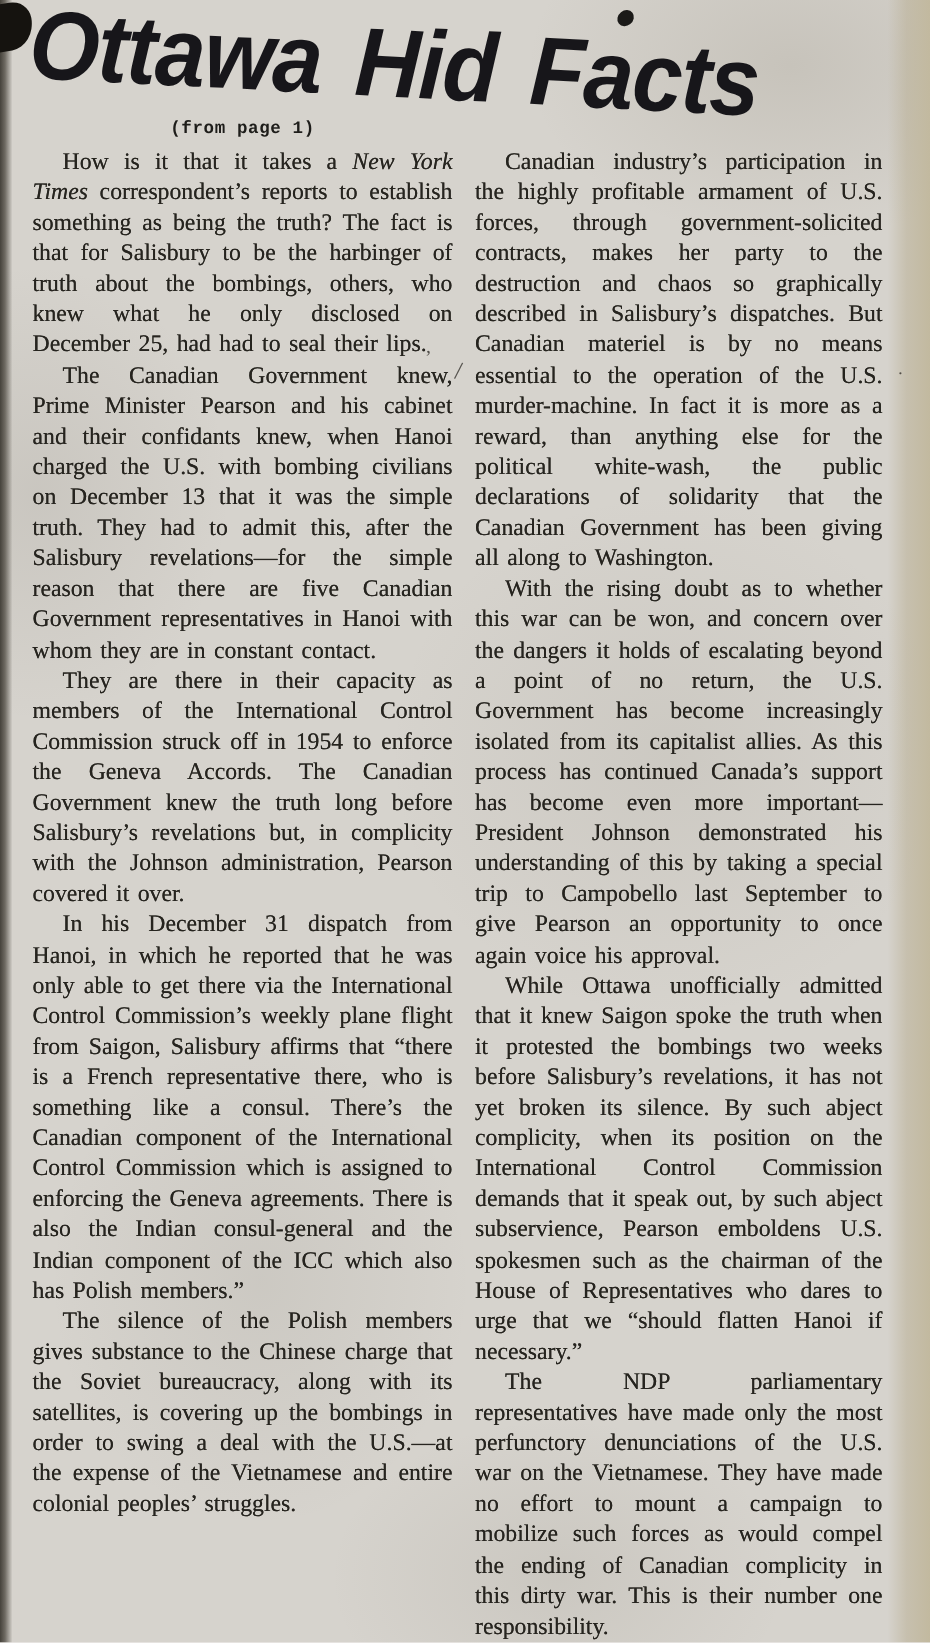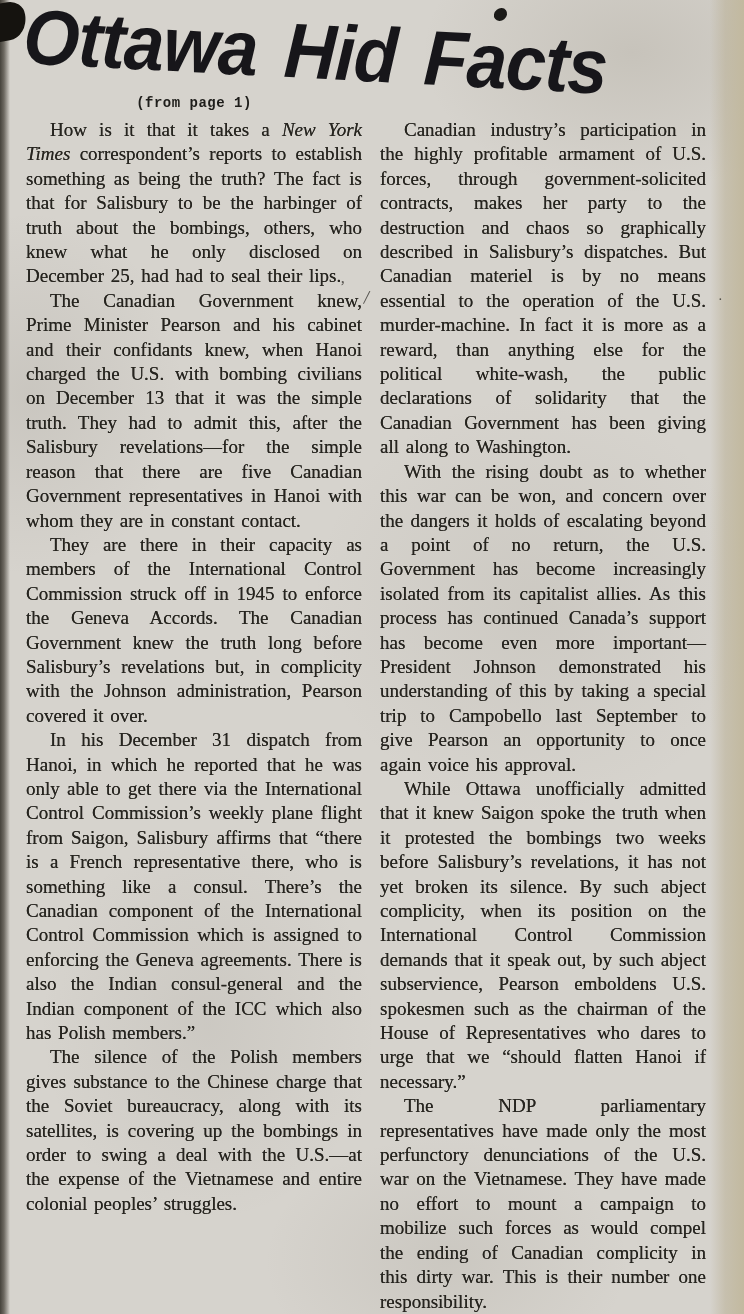--- a/index.html
+++ b/index.html
@@ -115,21 +115,21 @@
   <div class="corner-mark"></div>
   <div class="stray-dot"></div>
 
   <h1 class="headline">Ottawa Hid Facts</h1>
 
   <div class="columns">
     <div class="col col-left">
       <div class="kicker">(from page 1)</div>
       <p>How is it that it takes a <i>New York Times</i> correspondent’s reports to establish something as being the truth?  The fact is that for Salisbury to be the harbinger of truth about the bombings, others, who knew what he only disclosed on December 25, had had to seal their lips.</p>
       <p>The Canadian Government knew, Prime Minister Pearson and his cabinet and their confidants knew, when Hanoi charged the U.S. with bombing civilians on December 13 that it was the simple truth.  They had to admit this, after the Salisbury revelations—for the simple reason that there are five Canadian Government representatives in Hanoi with whom they are in constant contact.</p>
-      <p>They are there in their capacity as members of the International Control Commission struck off in 1945 to enforce the Geneva Accords.  The Canadian Government knew the truth long before Salisbury’s revelations but, in complicity with the Johnson administration, Pearson covered it over.</p>
+      <p>They are there in their capacity as members of the International Control Commission struck off in 1954 to enforce the Geneva Accords.  The Canadian Government knew the truth long before Salisbury’s revelations but, in complicity with the Johnson administration, Pearson covered it over.</p>
       <p>In his December 31 dispatch from Hanoi, in which he reported that he was only able to get there via the International Control Commission’s weekly plane flight from Saigon, Salisbury affirms that “there is a French representative there, who is something like a consul.  There’s the Canadian component of the International Control Commission which is assigned to enforcing the Geneva agreements.  There is also the Indian consul-general and the Indian component of the ICC which also has Polish members.”</p>
       <p>The silence of the Polish members gives substance to the Chinese charge that the Soviet bureaucracy, along with its satellites, is covering up the bombings in order to swing a deal with the U.S.—at the expense of the Vietnamese and entire colonial peoples’ struggles.</p>
     </div>
     <div class="col col-right">
       <p>Canadian industry’s participation in the highly profitable armament of U.S. forces, through government-solicited contracts, makes her party to the destruction and chaos so graphically described in Salisbury’s dispatches.  But Canadian materiel is by no means essential to the operation of the U.S. murder-machine.  In fact it is more as a reward, than anything else for the political white-wash, the public declarations of solidarity that the Canadian Government has been giving all along to Washington.</p>
       <p>With the rising doubt as to whether this war can be won, and concern over the dangers it holds of escalating beyond a point of no return, the U.S. Government has become increasingly isolated from its capitalist allies.  As this process has continued Canada’s support has become even more important—President Johnson demonstrated his understanding of this by taking a special trip to Campobello last September to give Pearson an opportunity to once again voice his approval.</p>
       <p>While Ottawa unofficially admitted that it knew Saigon spoke the truth when it protested the bombings two weeks before Salisbury’s revelations, it has not yet broken its silence.  By such abject complicity, when its position on the International Control Commission demands that it speak out, by such abject subservience, Pearson emboldens U.S. spokesmen such as the chairman of the House of Representatives who dares to urge that we “should flatten Hanoi if necessary.”</p>
       <p>The NDP parliamentary representatives have made only the most perfunctory denunciations of the U.S. war on the Vietnamese.  They have made no effort to mount a campaign to mobilize such forces as would compel the ending of Canadian complicity in this dirty war.  This is their number one responsibility.</p>
     </div>
   </div>

